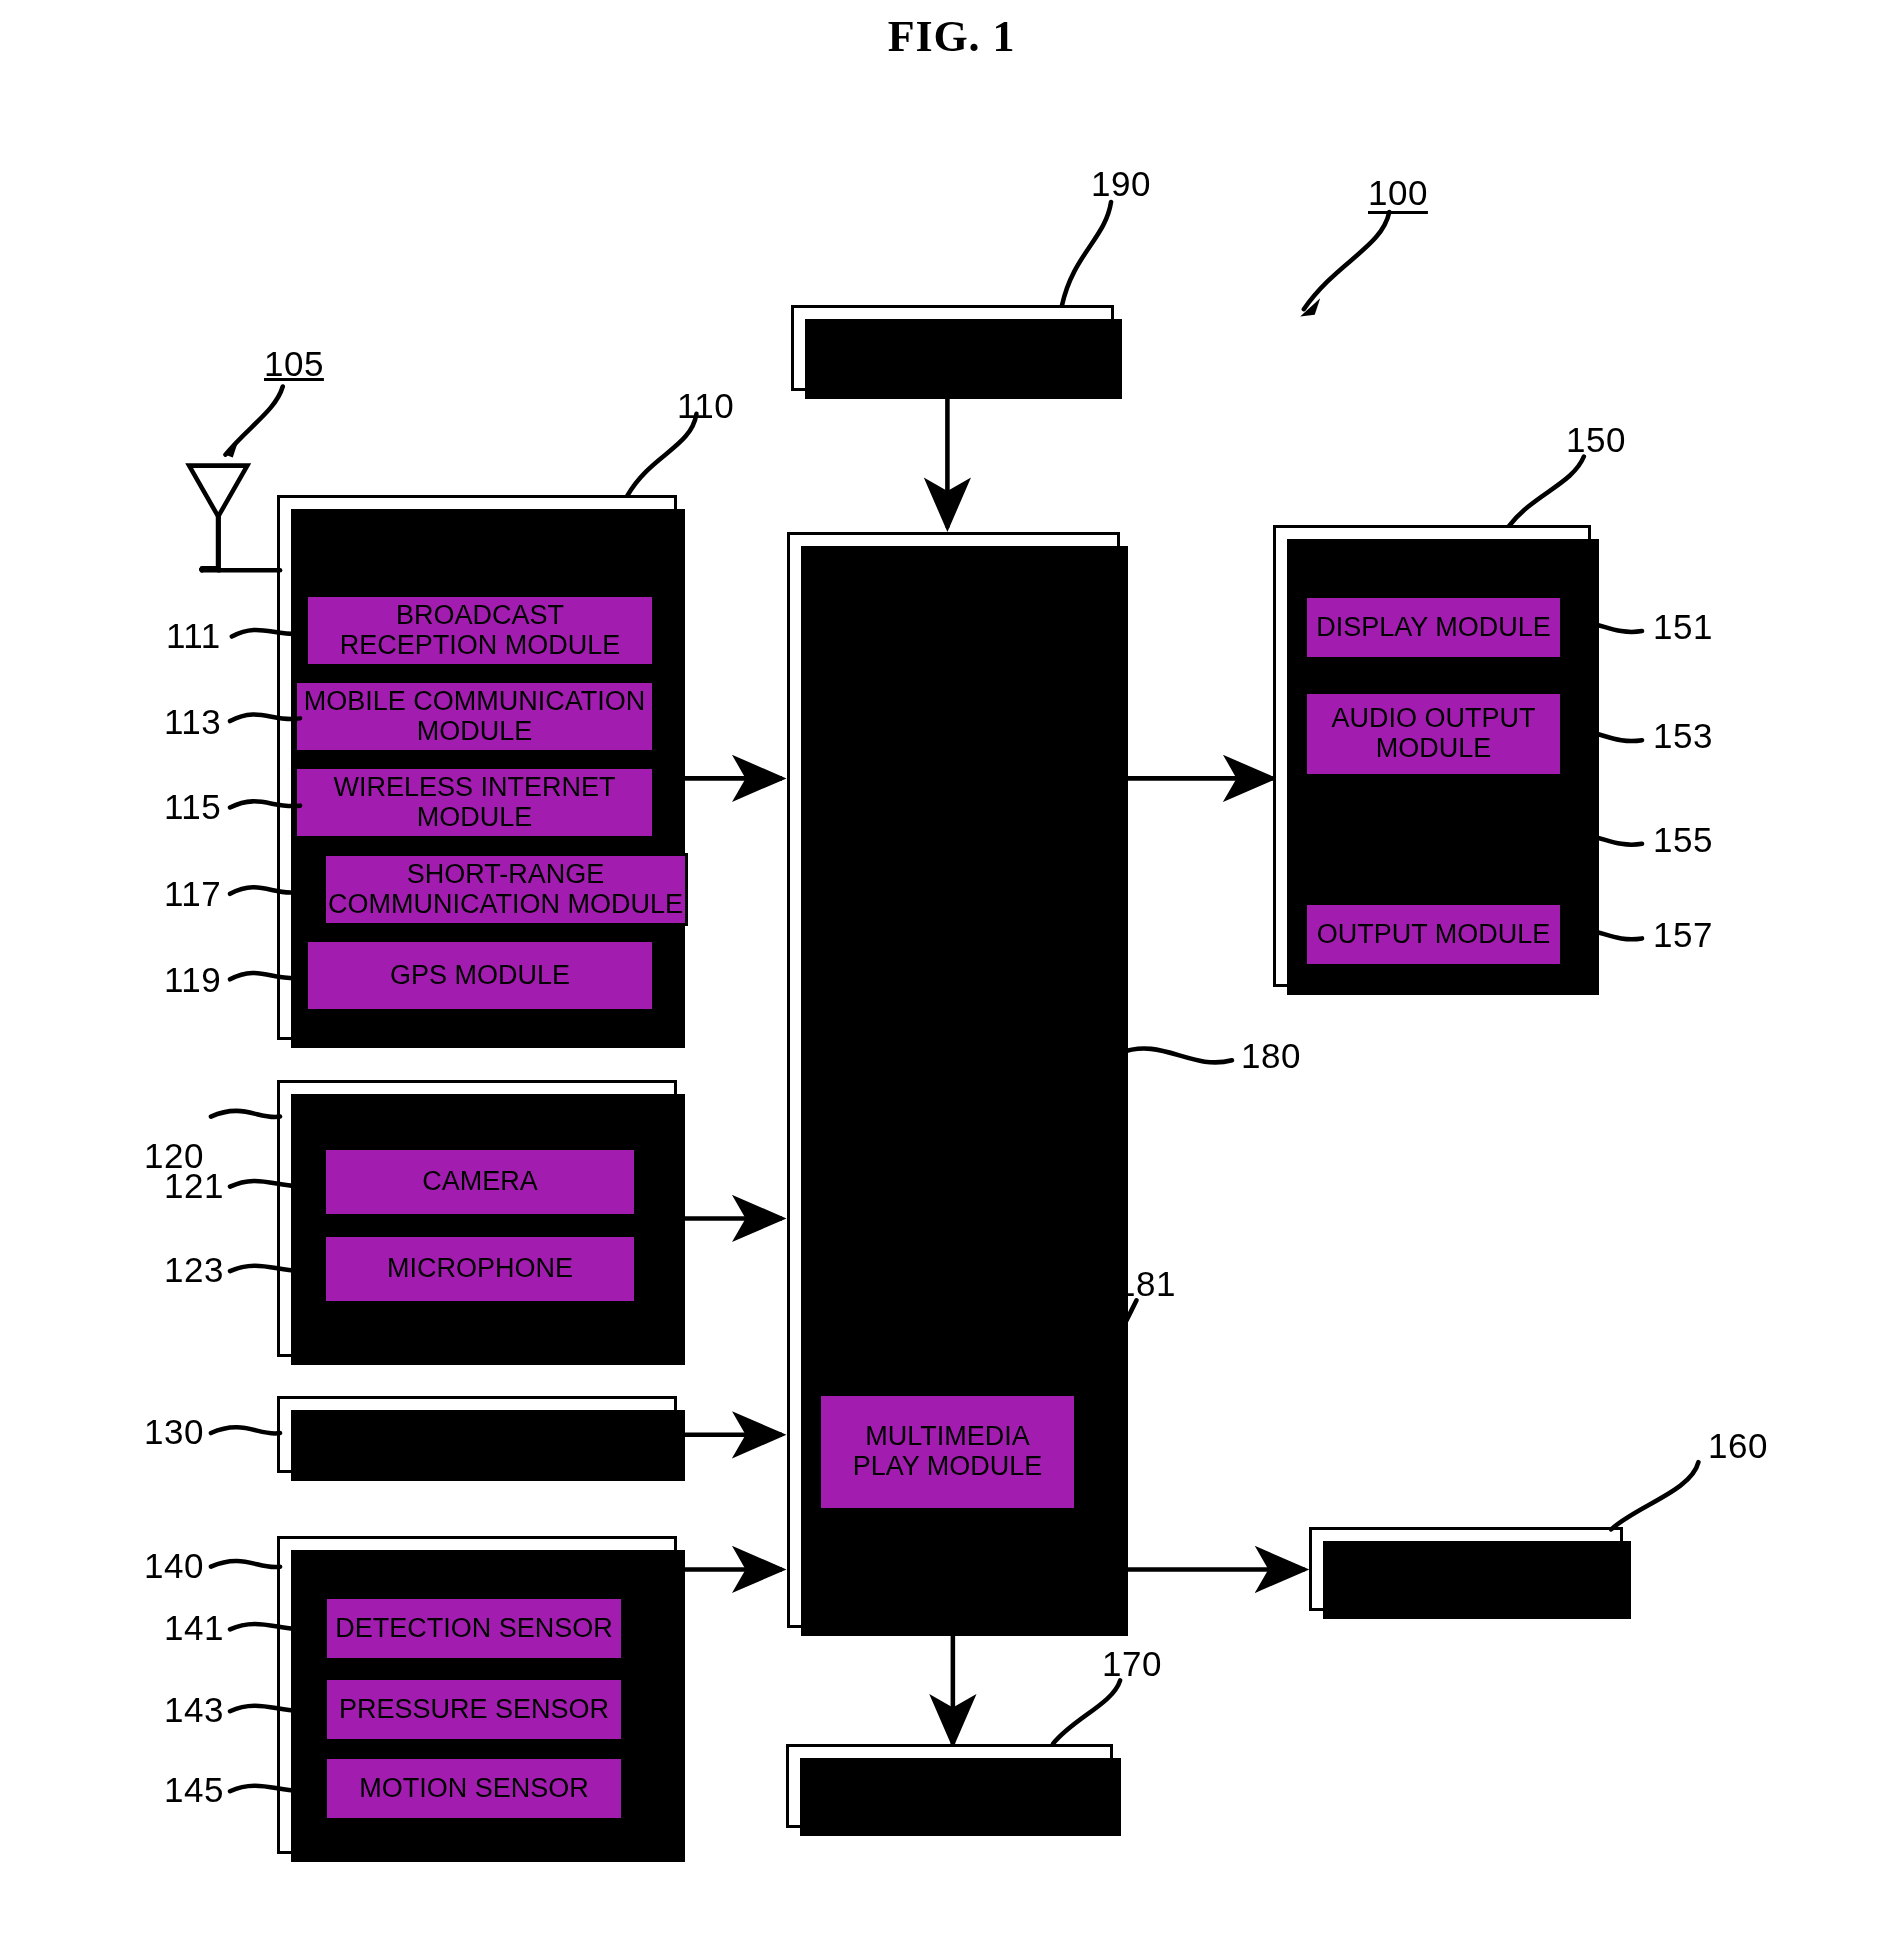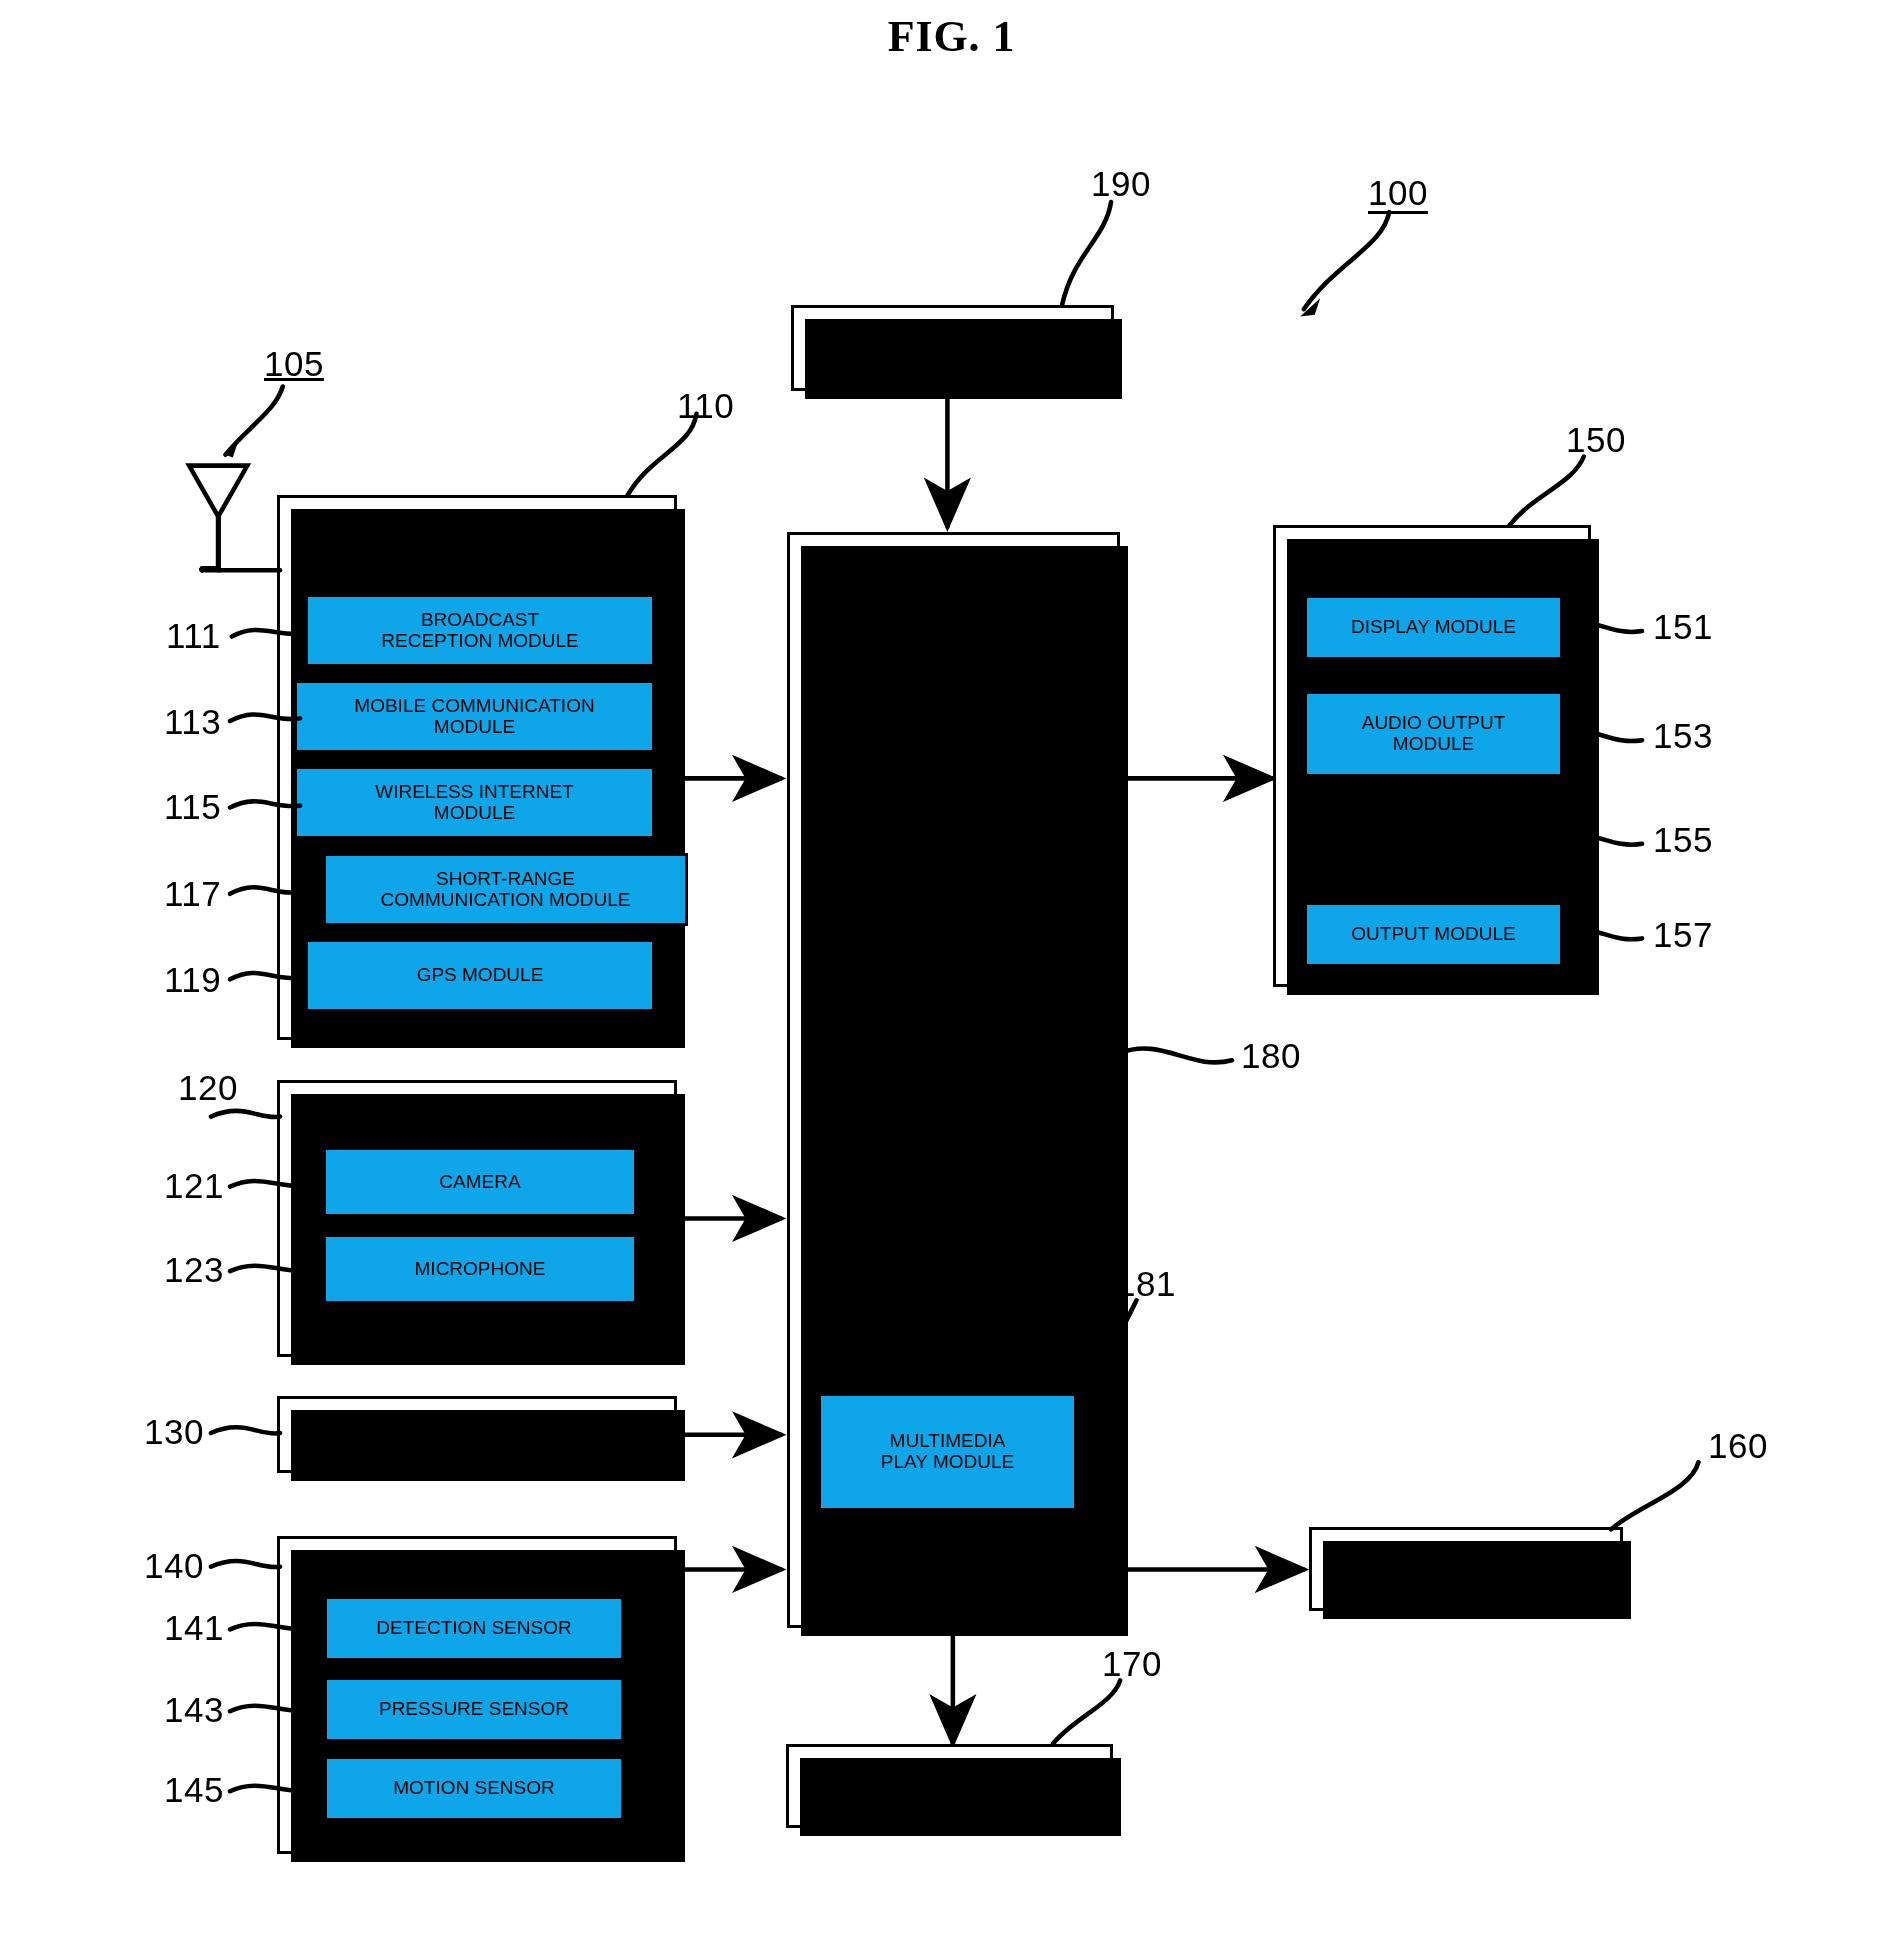--- a/index.html
+++ b/index.html
@@ -64,26 +64,26 @@
     display: block;
     width: 100%;
     text-align: center;
     font-size: 28px;
     line-height: 1.1;
   }
   .inner {
     position: absolute;
     box-sizing: border-box;
     border: 3.6px solid #000;
-    background: #0ea5e9;
+    background: #a21caf;
     display: flex;
     align-items: center;
     justify-content: center;
     text-align: center;
-    font-size: 19px;
+    font-size: 27px;
     line-height: 1.1;
     z-index: 6;
   }
 
   
   .ref {
     position: absolute;
     font-size: 35px;
     letter-spacing: 0.5px;
     z-index: 9;
@@ -319,21 +319,21 @@
   <div class="ref" style="left:1102px; top:1644px;">170</div>
   <div class="ref" style="left:1241px; top:1036px;">180</div>
   <div class="ref" style="left:1116px; top:1264px;">181</div>
 
   <div class="ref" style="left:166px; top:616px;">111</div>
   <div class="ref" style="left:164px; top:702px;">113</div>
   <div class="ref" style="left:164px; top:787px;">115</div>
   <div class="ref" style="left:164px; top:874px;">117</div>
   <div class="ref" style="left:164px; top:960px;">119</div>
 
-  <div class="ref" style="left:144px; top:1068px;margin-left:34px;">120</div>
+  <div class="ref" style="left:144px; top:1136px;">120</div>
   <div class="ref" style="left:164px; top:1166px;">121</div>
   <div class="ref" style="left:164px; top:1250px;">123</div>
 
   <div class="ref" style="left:144px; top:1412px;">130</div>
 
   <div class="ref" style="left:144px; top:1546px;">140</div>
   <div class="ref" style="left:164px; top:1608px;">141</div>
   <div class="ref" style="left:164px; top:1690px;">143</div>
   <div class="ref" style="left:164px; top:1770px;">145</div>
 

